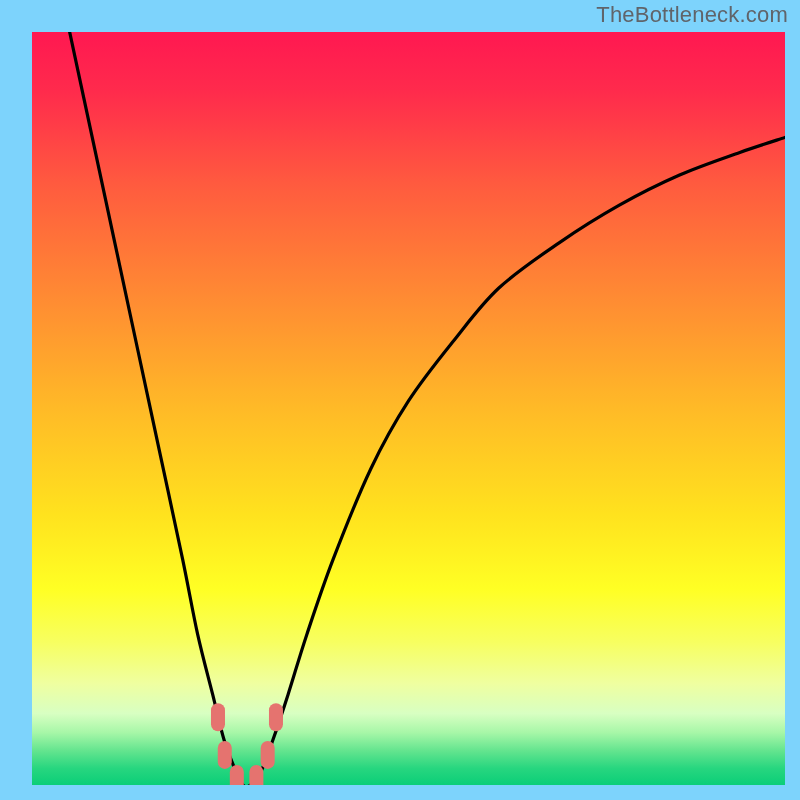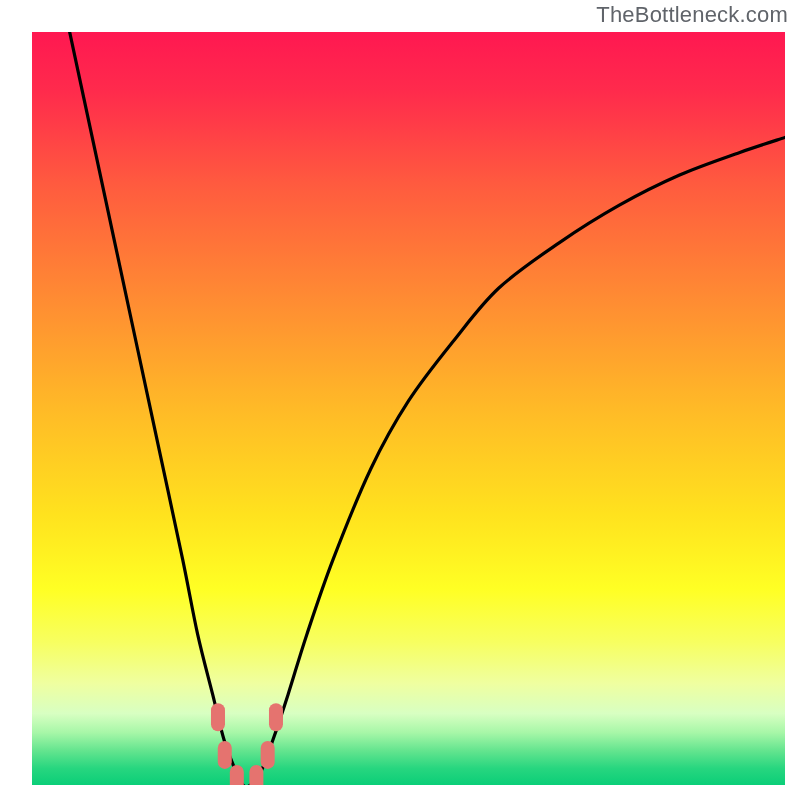--- a/index.html
+++ b/index.html
@@ -9,21 +9,21 @@
     height: 800px;
     background: #000;
     overflow: hidden;
   }
   .frame {
     position: absolute;
     left: 0;
     top: 0;
     width: 800px;
     height: 800px;
-    background: #ffffff;
+    background: #7dd3fc;
   }
   .plot {
     position: absolute;
     left: 32px;
     top: 32px;
     width: 753px;
     height: 753px;
     overflow: hidden;
   }
   .attribution {

